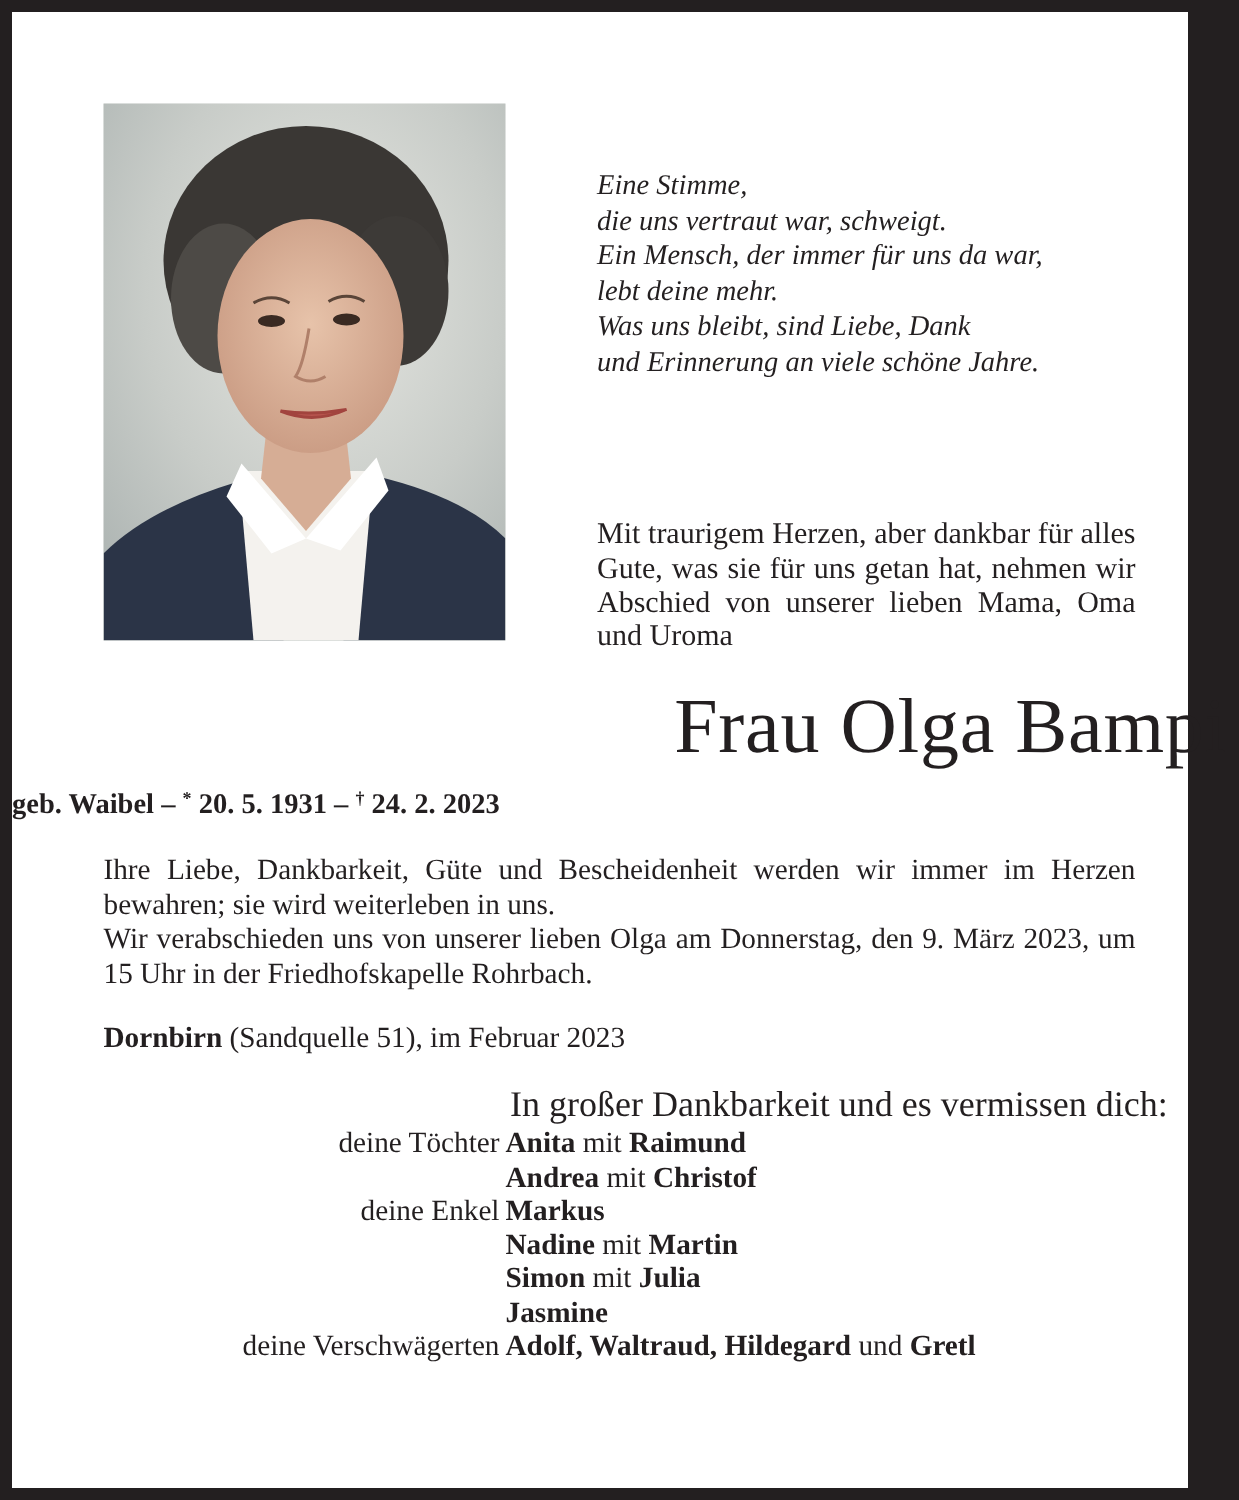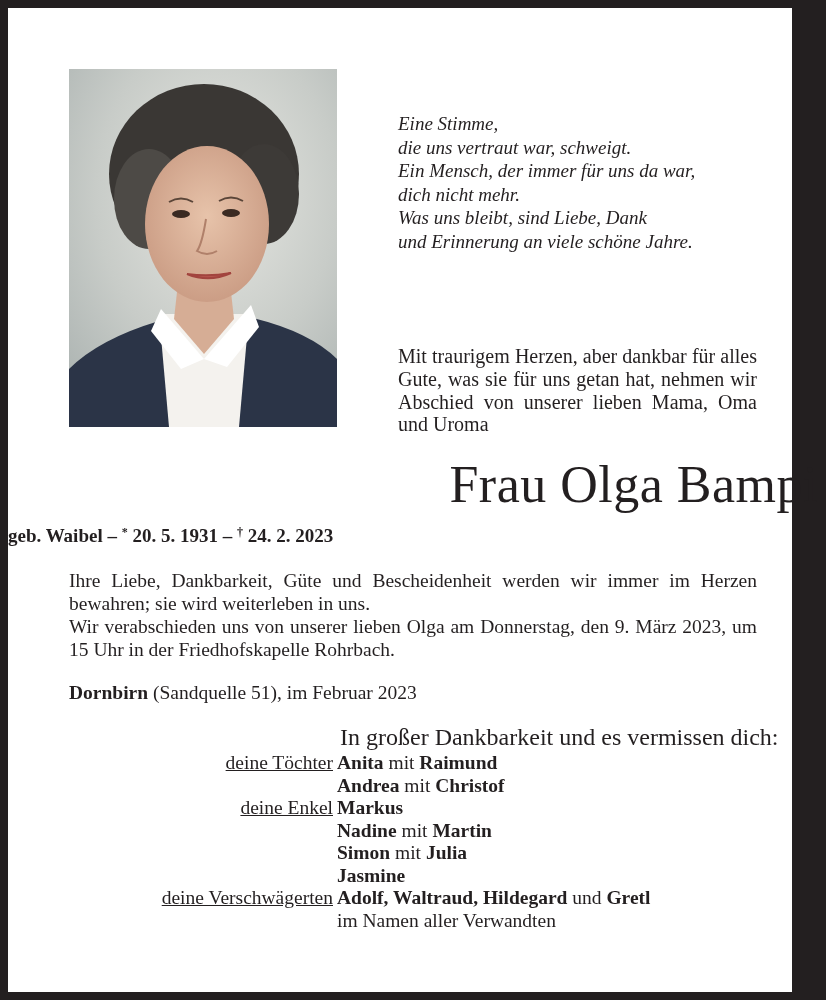--- a/index.html
+++ b/index.html
@@ -53,21 +53,21 @@
     .thanks {
       position: absolute; left: 332px; top: 718px;
       font-family: "Liberation Serif", serif; font-size: 24px; line-height: 23px; color: #231f20;
       white-space: nowrap;
     }
     .family {
       position: absolute; left: 61px; top: 744px; width: 700px;
       font-family: "Liberation Serif", serif; font-size: 19.5px; line-height: 22.5px; color: #231f20;
     }
     .frow { display: flex; white-space: nowrap; }
-    .frow .rel { width: 268px; text-align: right; padding-right: 4px; flex: none; text-decoration: underline; }
+    .frow .rel { width: 268px; text-align: right; padding-right: 4px; flex: none; }
     .frow .names { flex: 1; }
     .frow .names b { font-weight: bold; }
   </style>
 </head>
 <body>
 
 <div class="page">
 
   <div class="photo">
     <svg viewBox="0 0 268 358" preserveAspectRatio="none">
@@ -107,21 +107,21 @@
       <path d="M137 150 Q133 175 128 182 Q138 188 148 182" stroke="#b0806a" stroke-width="2" fill="none"></path>
 
       <path d="M118 205 Q140 214 162 204 Q140 208 118 205 Z" fill="#b8564f" stroke="#a2443e" stroke-width="2"></path>
     </svg>
   </div>
 
   <div class="poem">
     <div>Eine Stimme,</div>
     <div>die uns vertraut war, schweigt.</div>
     <div>Ein Mensch, der immer für uns da war,</div>
-    <div>dich nicht mehr.</div>
+    <div>lebt deine mehr.</div>
     <div>Was uns bleibt, sind Liebe, Dank</div>
     <div>und Erinnerung an viele schöne Jahre.</div>
   </div>
 
   <div class="intro">Mit traurigem Herzen, aber dankbar für alles Gute, was sie für uns getan hat, nehmen wir Abschied von unserer lieben Mama, Oma und Uroma</div>
 
   <div class="name">Frau Olga Bampi</div>
 
   <div class="dates">
     <span>geb. Waibel</span><span> – </span><sup>*</sup>&nbsp;<span>20. 5. 1931</span><span> – </span><sup>†</sup>&nbsp;<span>24. 2. 2023</span>
@@ -158,19 +158,15 @@
         <span class="names"><b>Simon</b><span> mit </span><b>Julia</b></span>
       </div>
       <div class="frow">
         <span class="rel"></span>
         <span class="names"><b>Jasmine</b></span>
       </div>
       <div class="frow">
         <span class="rel">deine Verschwägerten</span>
         <span class="names"><b>Adolf, Waltraud, Hildegard</b><span> und </span><b>Gretl</b></span>
       </div>
-      <div class="frow">
-        <span class="rel"></span>
-        <span class="names"><span>im Namen aller Verwandten</span></span>
-      </div>
     </div>
 
 </div>
 
 </body></html>

